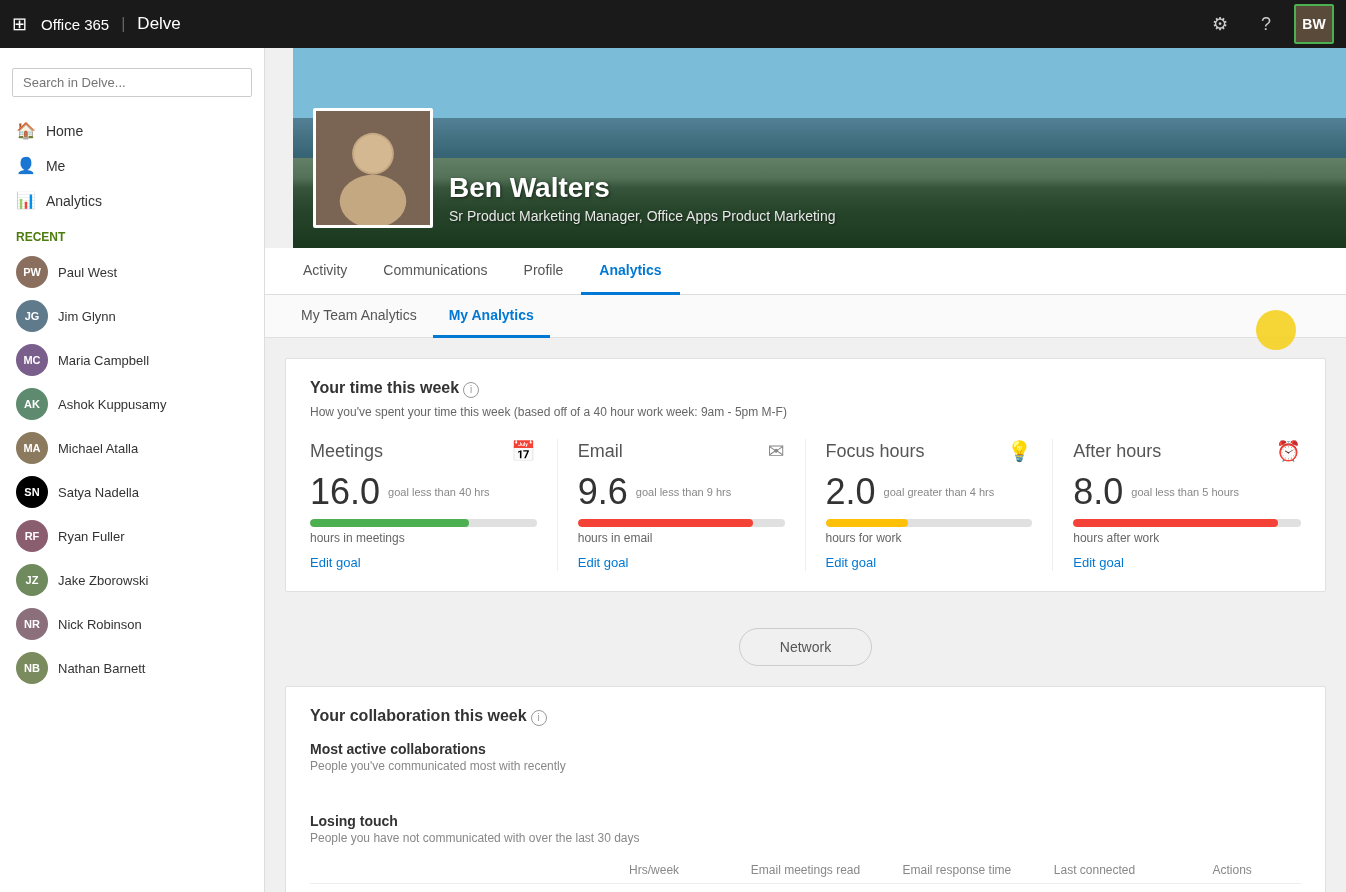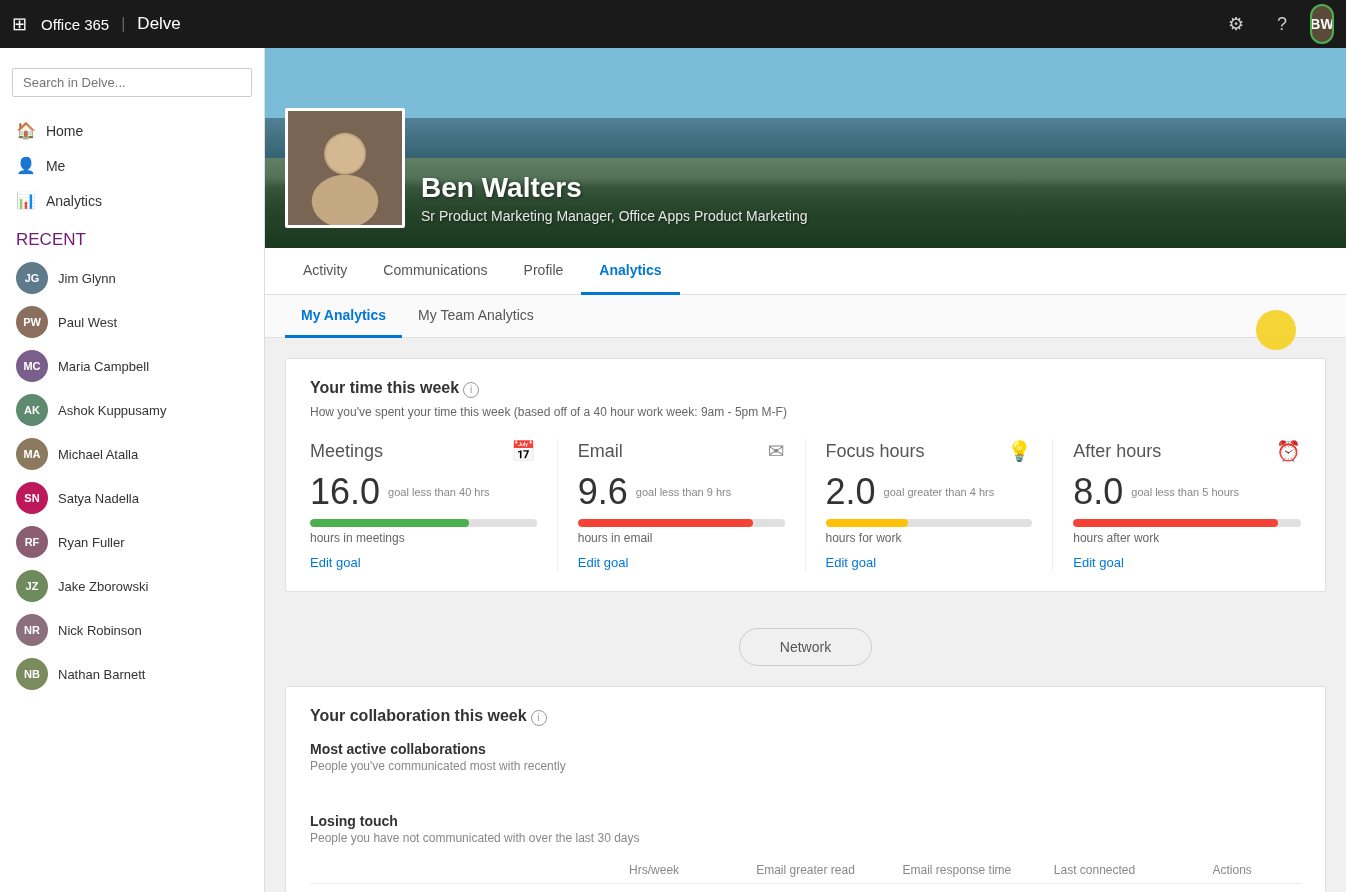--- a/index.html
+++ b/index.html
@@ -13,21 +13,21 @@
     .top-nav-grid { color: #fff; font-size: 18px; margin-right: 14px; cursor: pointer; }
     .top-nav-app { color: #fff; font-size: 15px; font-weight: 400; margin-right: 12px; }
     .top-nav-divider { color: #666; margin-right: 12px; }
     .top-nav-product { color: #fff; font-size: 17px; font-weight: 300; flex: 1; }
     .top-nav-icons { display: flex; align-items: center; gap: 10px; }
     .top-nav-icon-btn {
       color: #ccc; background: none; border: none; font-size: 18px; cursor: pointer;
       width: 36px; height: 36px; display: flex; align-items: center; justify-content: center;
     }
     .top-nav-avatar {
-      width: 24px; height: 40px; border-radius: 12px; overflow: hidden;
+      width: 40px; height: 40px; border-radius: 2px; overflow: hidden;
       background: #5a4a3a; border: 2px solid #4caf50;
       display: flex; align-items: center; justify-content: center;
       color: #fff; font-size: 14px; font-weight: 600;
     }
 
     
     .app-layout { display: flex; padding-top: 48px; min-height: 892px; }
 
     
     .sidebar {
@@ -38,41 +38,42 @@
       margin: 8px 12px 16px; padding: 6px 10px; border: 1px solid #ccc;
       border-radius: 2px; font-size: 13px; color: #999; width: calc(100% - 24px);
       outline: none;
     }
     .sidebar-nav-item {
       display: flex; align-items: center; padding: 8px 16px; cursor: pointer;
       font-size: 14px; color: #333;
     }
     .sidebar-nav-icon { margin-right: 10px; font-size: 16px; color: #666; }
     .sidebar-section-label {
-      padding: 12px 16px 6px; font-size: 17px; color: #701a75; font-weight: 400;
+      padding: 12px 16px 6px; font-size: 12px; color: #4d7c0f; font-weight: 700;
       text-transform: uppercase;
     }
     .recent-item {
       display: flex; align-items: center; padding: 6px 16px; cursor: pointer;
       font-size: 13px; color: #333;
     }
     .recent-avatar {
       width: 32px; height: 32px; border-radius: 50%; margin-right: 10px;
       background: #8a7a6a; display: flex; align-items: center; justify-content: center;
       color: #fff; font-size: 11px; font-weight: 600; flex-shrink: 0; overflow: hidden;
     }
 
     
     .main-content { margin-left: 265px; flex: 1; padding-bottom: 40px; }
 
     
     .profile-banner {
       height: 200px; position: relative;
       background: linear-gradient(135deg, #2c4a6e 0%, #4a7a9b 30%, #6a9bb5 50%, #8ab5c5 70%, #7a9aaa 85%, #5a7a8a 100%);
       overflow: hidden;
+      margin-left: 28px;
     }
     .banner-mountains {
       position: absolute; inset: 0;
       background: 
         linear-gradient(180deg, #87CEEB 0%, #87CEEB 35%, #5a8aa0 35%, #4a7a8a 45%, #3a6a7a 55%, #6a8a6a 55%, #5a7a5a 65%, #3a5a3a 70%, #2a4a2a 80%, #1a3a1a 100%);
     }
     .banner-overlay {
       position: absolute; bottom: 0; left: 0; right: 0; height: 100%;
       background: rgba(20,40,60,0.1);
     }
@@ -190,41 +191,41 @@
     </div>
     <div class="sidebar-nav-item">
       <span class="sidebar-nav-icon">📊</span>
       <span>Analytics</span>
     </div>
 
     <div class="sidebar-section-label">Recent</div>
 
     <div id="recent-people-list">
         <div class="recent-item">
+      <div class="recent-avatar" style="background:#8b6f5e">PW</div>
+      <span>Paul West</span>
+    </div>
+        <div class="recent-item">
       <div class="recent-avatar" style="background:#5e7a8b">JG</div>
       <span>Jim Glynn</span>
     </div>
         <div class="recent-item">
-      <div class="recent-avatar" style="background:#8b6f5e">PW</div>
-      <span>Paul West</span>
-    </div>
-        <div class="recent-item">
       <div class="recent-avatar" style="background:#7a5e8b">MC</div>
       <span>Maria Campbell</span>
     </div>
         <div class="recent-item">
       <div class="recent-avatar" style="background:#5e8b6f">AK</div>
       <span>Ashok Kuppusamy</span>
     </div>
         <div class="recent-item">
       <div class="recent-avatar" style="background:#8b7a5e">MA</div>
       <span>Michael Atalla</span>
     </div>
         <div class="recent-item">
-      <div class="recent-avatar" style="background:#be185d">SN</div>
+      <div class="recent-avatar" style="background:#000000">SN</div>
       <span>Satya Nadella</span>
     </div>
         <div class="recent-item">
       <div class="recent-avatar" style="background:#8b5e6f">RF</div>
       <span>Ryan Fuller</span>
     </div>
         <div class="recent-item">
       <div class="recent-avatar" style="background:#6f8b5e">JZ</div>
       <span>Jake Zborowski</span>
     </div>
@@ -262,22 +263,22 @@
     </div>
 
     <div class="tabs-bar">
       <div class="tab-item">Activity</div>
       <div class="tab-item">Communications</div>
       <div class="tab-item">Profile</div>
       <div class="tab-item active">Analytics</div>
     </div>
 
     <div class="sub-tabs-bar">
+      <div class="sub-tab-item">My Team Analytics</div>
       <div class="sub-tab-item active">My Analytics</div>
-      <div class="sub-tab-item">My Team Analytics</div>
     </div>
 
     <div class="analytics-content">
 
       <div class="card">
         <div style="display:flex;align-items:center;margin-bottom:4px;">
           <span class="card-title">Your time this week</span>
           <span class="info-icon">i</span>
         </div>
         <div class="card-subtitle">How you've spent your time this week (based off of a 40 hour work week: 9am - 5pm M-F)</div>
@@ -361,21 +362,21 @@
             <div class="collab-col-subtitle">People you've communicated most with recently</div>
           </div>
           <div class="collab-col">
             <div class="collab-col-title">Losing touch</div>
             <div class="collab-col-subtitle">People you have not communicated with over the last 30 days</div>
           </div>
         </div>
         <div style="display:grid;grid-template-columns:2fr 1fr 1.2fr 1fr 1fr 1fr;border-bottom:1px solid #eee;padding:6px 0;">
           <span style="font-size:12px;color:#888;"></span>
           <span style="font-size:12px;color:#888;text-align:center;">Hrs/week</span>
-          <span style="font-size:12px;color:#888;text-align:center;">Email greater read</span>
+          <span style="font-size:12px;color:#888;text-align:center;">Email meetings read</span>
           <span style="font-size:12px;color:#888;text-align:center;">Email response time</span>
           <span style="font-size:12px;color:#888;text-align:center;">Last connected</span>
           <span style="font-size:12px;color:#888;text-align:center;">Actions</span>
         </div>
       </div>
 
     </div>
   </main>
 </div>
 

